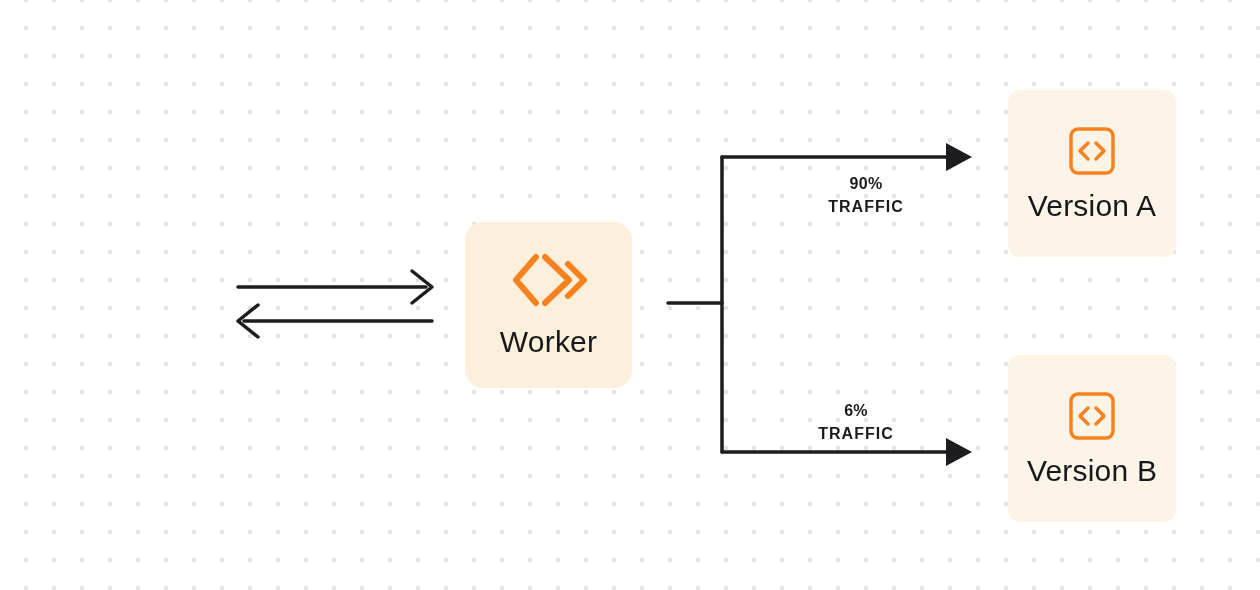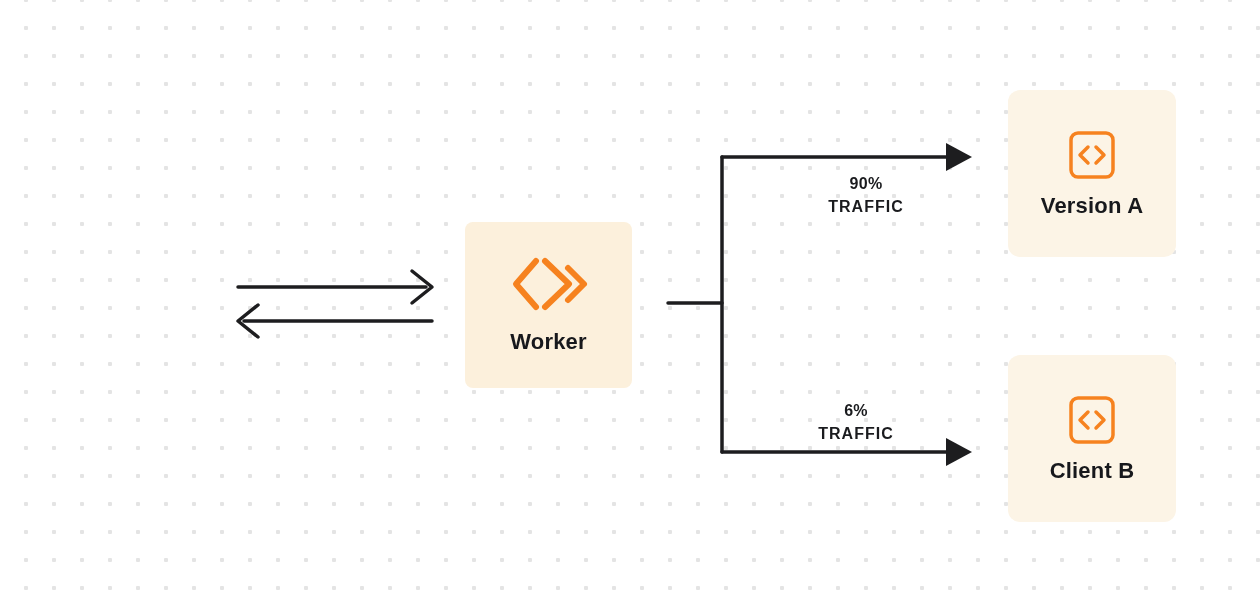--- a/index.html
+++ b/index.html
@@ -28,36 +28,36 @@
   .node {
     position: absolute;
     display: flex;
     flex-direction: column;
     align-items: center;
     justify-content: center;
     gap: 14px;
     box-sizing: border-box;
   }
   .node-label {
-    font-size: 22px;
-    font-weight: 700;
+    font-size: 30px;
+    font-weight: 400;
     color: #17181c;
     letter-spacing: 0.2px;
   }
   .client {
     left: 35px; top: 222px;
     width: 167px; height: 166px;
     background: #f7f7f8;
     border-radius: 8px;
   }
   .worker {
     left: 465px; top: 222px;
     width: 167px; height: 166px;
     background: #fcf0dc;
-    border-radius: 8px;
+    border-radius: 18px;
     gap: 16px;
   }
   .version {
     left: 1008px;
     width: 168px; height: 167px;
     background: #fcf4e6;
     border-radius: 12px;
     gap: 12px;
   }
   .version-a { top: 90px; }
@@ -135,16 +135,16 @@
   </div>
 
   <div class="node version version-b">
     <span class="icon">
       <svg width="52" height="52" viewBox="0 0 52 52" fill="none" stroke="#f6821f" stroke-width="3.5" stroke-linecap="round" stroke-linejoin="round">
         <rect x="5" y="4" width="42" height="44" rx="7"></rect>
         <path d="M22 18 L14 26 L22 34"></path>
         <path d="M30 18 L38 26 L30 34"></path>
       </svg>
     </span>
-    <span class="node-label">Client B</span>
+    <span class="node-label">Version B</span>
   </div>
 
 </div>
 
 </body></html>

